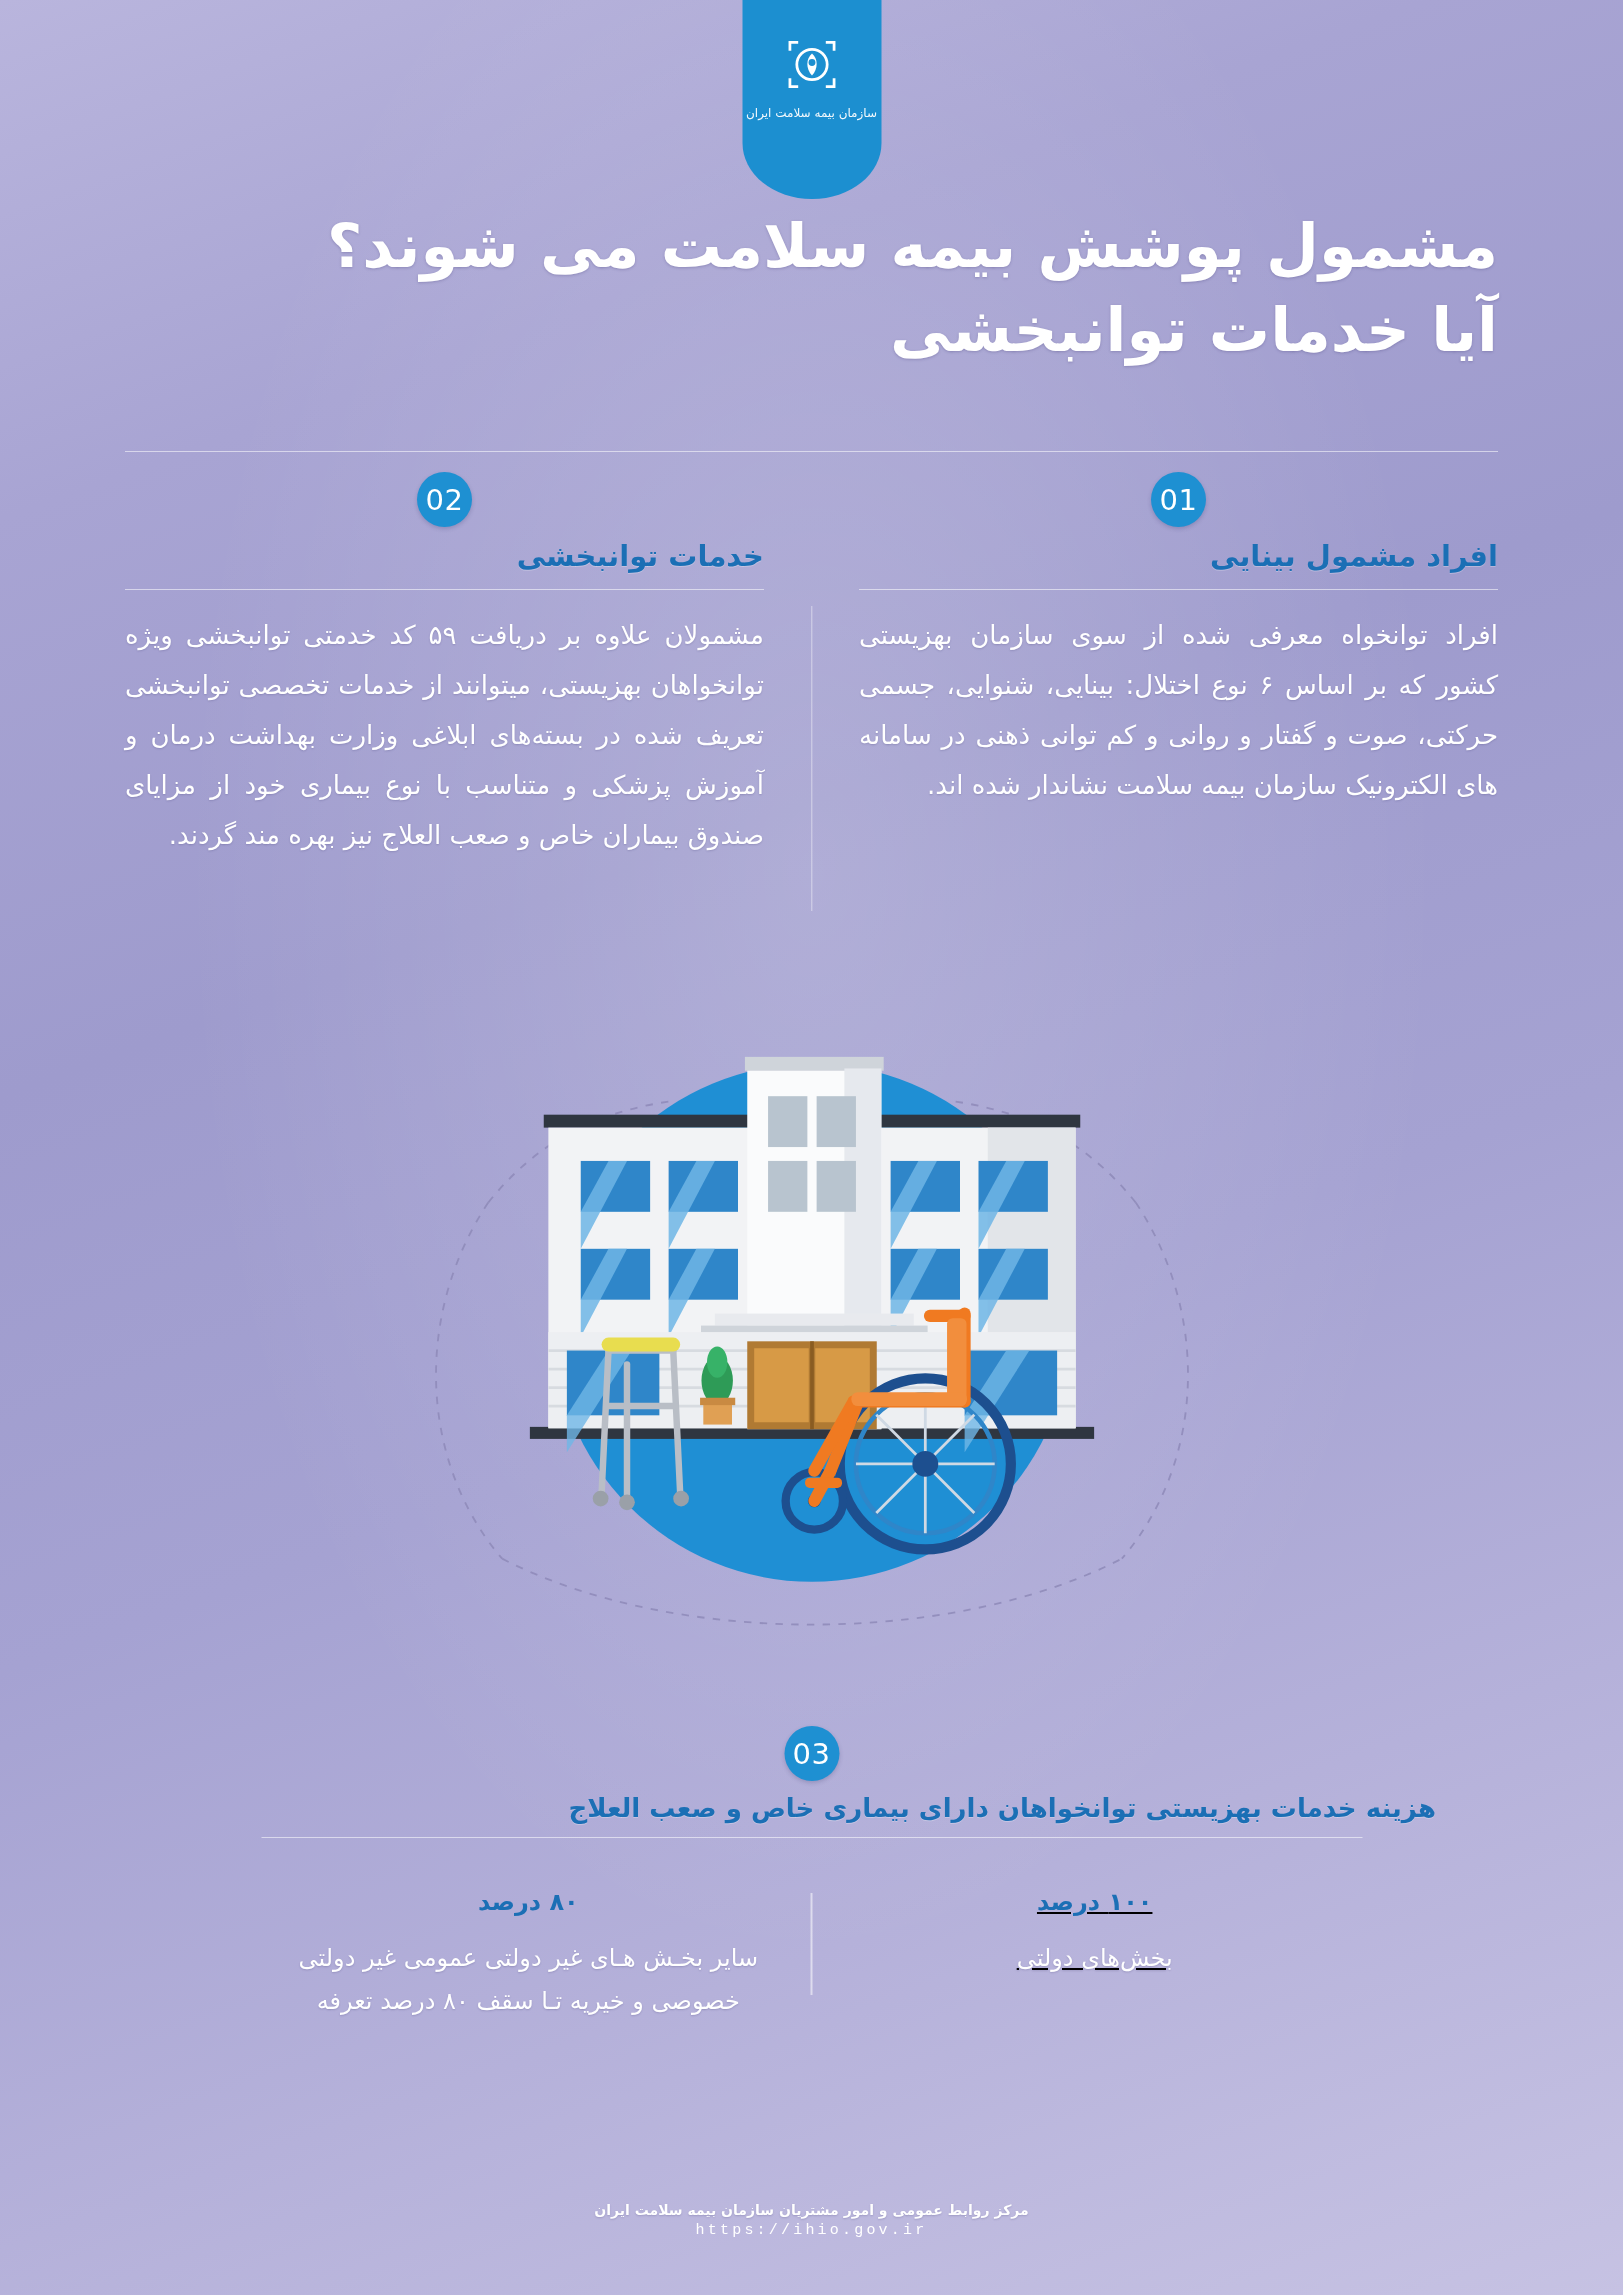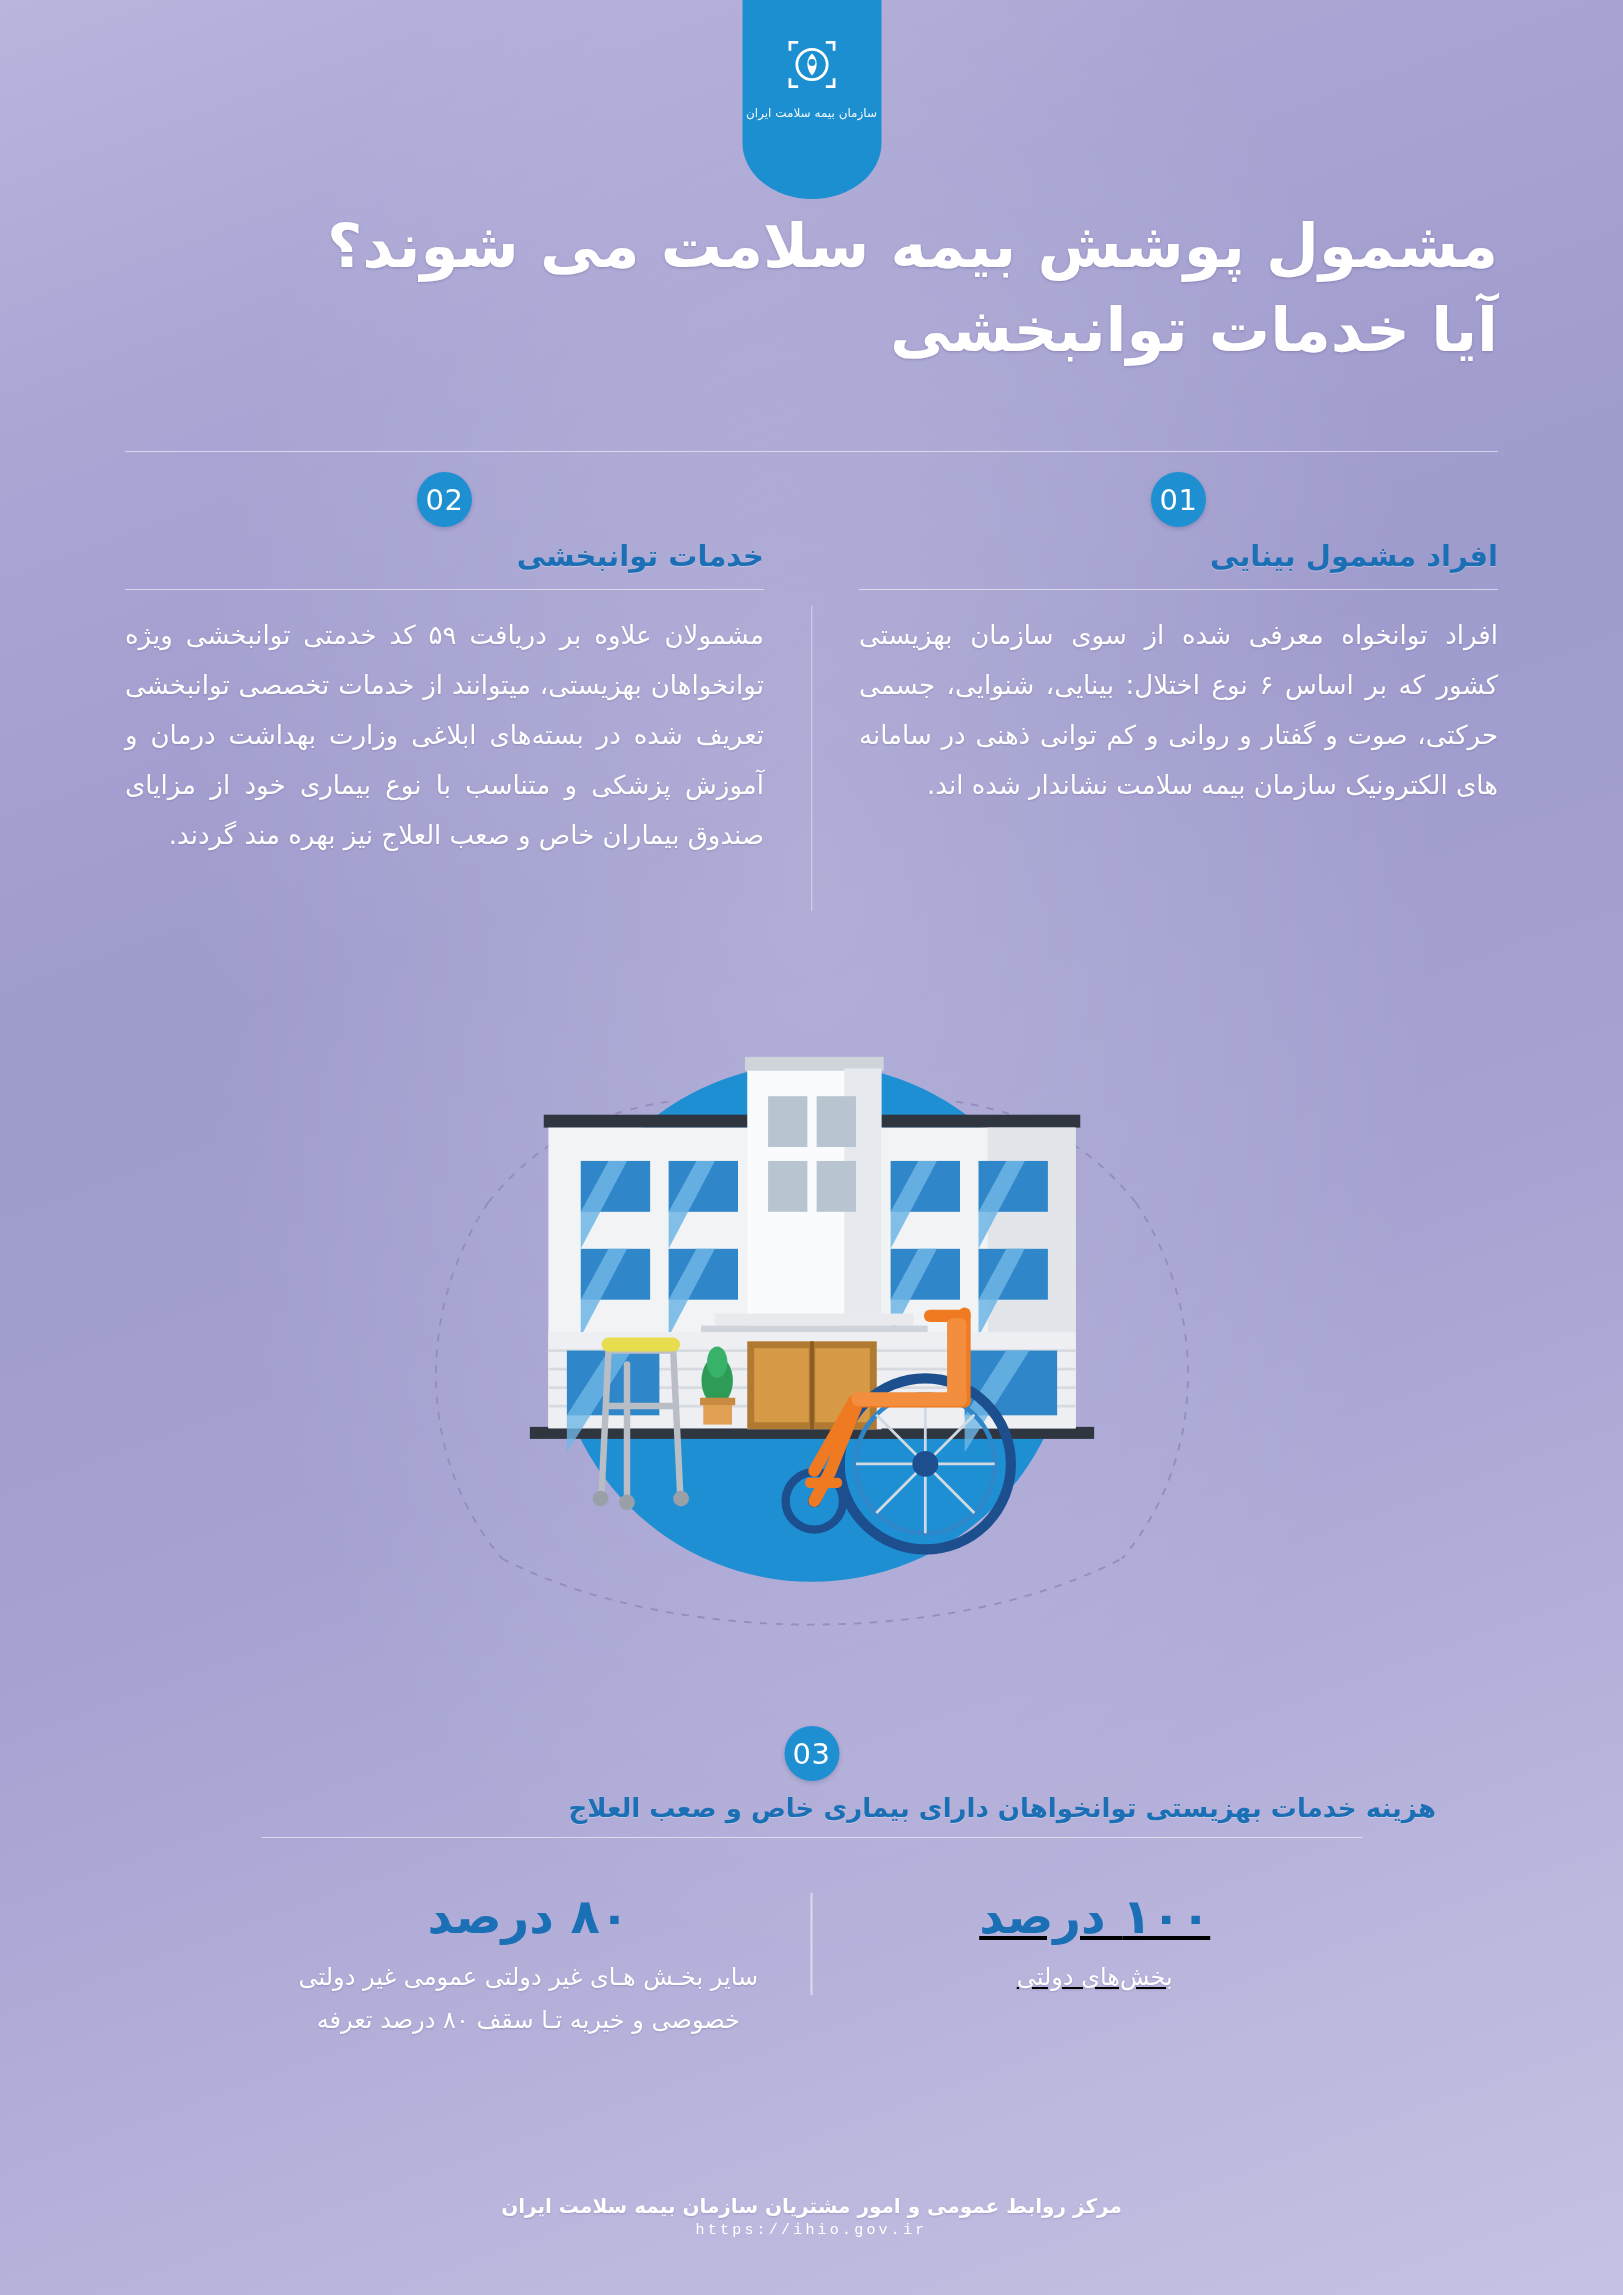--- a/index.html
+++ b/index.html
@@ -189,23 +189,23 @@
   .cost-item {
     width: 565px;
     padding: 0 28px;
     box-sizing: border-box;
     direction: rtl;
   }
   .cost-right { text-align: center; text-decoration: underline; }
   .cost-left  { text-align: center; }
   .cost-pct {
     color: #1b6fb5;
-    font-size: 48px;
+    font-size: 24px;
     font-weight: bold;
-    margin-bottom: 12px;
+    margin-bottom: 21px;
   }
   .cost-desc {
     color: #ffffff;
     font-size: 24px;
     line-height: 1.8;
     text-shadow: 0 0.9px 1.9px rgba(60,55,110,0.22);
   }
   .cost-divider {
     width: 1.4px;
     height: 102px;
@@ -217,21 +217,21 @@
   .footer {
     position: absolute;
     bottom: 56px;
     left: 0;
     width: 100%;
     text-align: center;
     direction: rtl;
   }
   .footer-line {
     color: #ffffff;
-    font-size: 20px;
+    font-size: 14px;
     font-weight: bold;
     letter-spacing: 0.5px;
     text-shadow: 0 0.9px 1.9px rgba(60,55,110,0.22);
   }
   .footer-url {
     color: #ffffff;
     font-size: 15px;
     letter-spacing: 3.2px;
     margin-top: 4px;
     direction: ltr;

